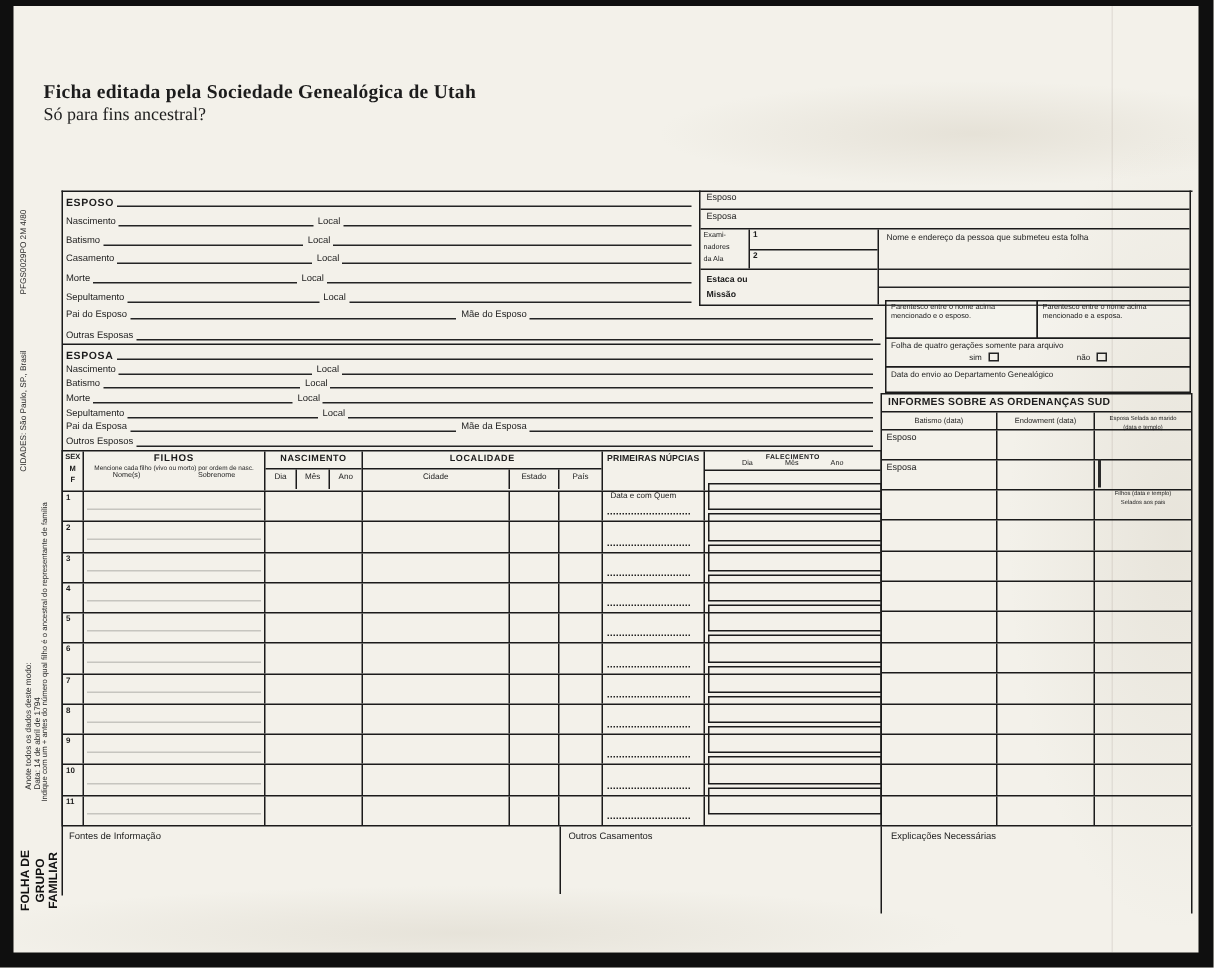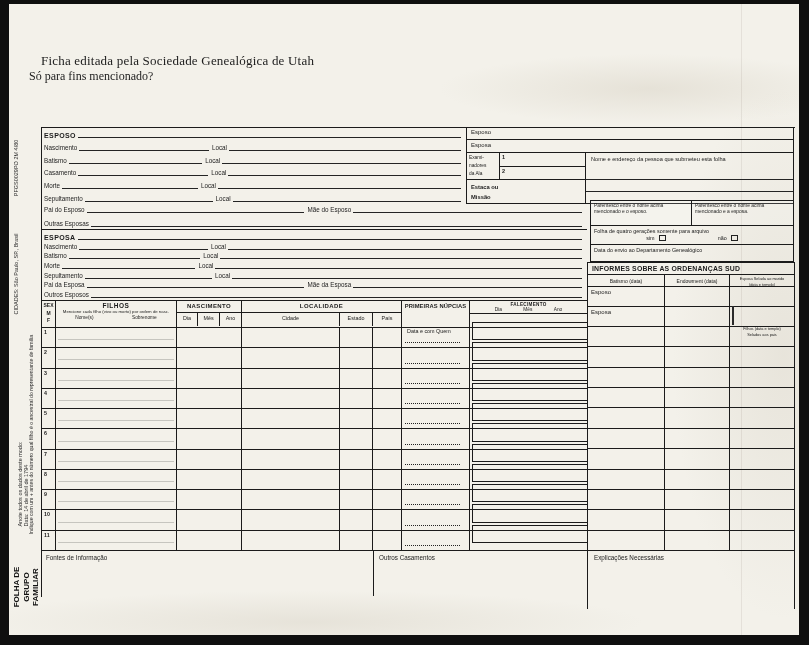--- a/index.html
+++ b/index.html
@@ -4,21 +4,21 @@
 <style>
   *{margin:0;padding:0;box-sizing:border-box}
   html,body{width:809px;height:645px;overflow:hidden}
   body{background:#0f0f0f;position:relative;font-family:"Liberation Sans",sans-serif;color:#1c1c1c}
   #paper{position:absolute;left:9px;top:4px;width:790px;height:631px;background:#f3f1ea;overflow:hidden;
     background-image:
       radial-gradient(ellipse 300px 50px at 640px 85px, rgba(190,180,160,.25), transparent 70%),
       radial-gradient(ellipse 160px 380px at 775px 350px, rgba(180,170,150,.18), transparent 70%),
       radial-gradient(ellipse 480px 45px at 300px 618px, rgba(180,170,150,.2), transparent 70%);}
   .crease{position:absolute;left:732px;top:0;bottom:0;width:1px;background:rgba(120,110,95,.12)}
-  #title{position:absolute;left:32px;top:49px;font-family:"Liberation Serif",serif;font-weight:normal;font-size:13px;letter-spacing:.2px}
+  #title{position:absolute;left:20px;top:49px;font-family:"Liberation Serif",serif;font-weight:bold;font-size:13px;letter-spacing:.2px}
   #subtitle{position:absolute;left:20px;top:65px;font-family:"Liberation Serif",serif;font-size:12px}
   
   .vt{position:absolute;transform:rotate(-90deg);font-size:5.5px;white-space:nowrap;color:#2a2a2a}
   .vt div{white-space:nowrap}
   #v-folha{font-weight:bold;font-size:8px;line-height:1.2;text-align:center;color:#111}
   
   .hline,.vline{position:absolute}
   .hline{border-top:1px solid #1b1b1b}
   .vline{border-left:1px solid #1b1b1b}
   
@@ -99,21 +99,21 @@
   #explic{position:absolute;left:578px;top:547px;width:208px;height:58px;border-left:1px solid #1b1b1b;border-right:1px solid #1b1b1b;font-size:6.3px;padding:3px 0 0 6px}
   i{font-style:normal}
 </style>
 </head>
 <body>
 
 <div id="paper">
   <div class="crease"></div>
 
   <div id="title">Ficha editada pela Sociedade Genealógica de Utah</div>
-  <div id="subtitle">Só para fins mencionado?</div>
+  <div id="subtitle">Só para fins ancestral?</div>
 
   <div class="vt" style="left:-39px;top:159px;width:96px;height:10px;text-align:center">PFGS0029PO  2M  4/80</div>
   <div class="vt" style="left:-39px;top:265px;width:96px;height:10px;text-align:center">CIDADES: São Paulo, SP., Brasil</div>
   <div class="vt" style="left:-56px;top:446px;width:140px;height:13px">
     <div>Anote todos os dados deste modo:</div>
     <div>Data: 14 de abril de 1794</div>
   </div>
   <div class="vt" style="left:-130px;top:374px;width:305px;height:8px;font-size:5.2px">Indique com um + antes do número qual filho é o ancestral do representante de família</div>
   <div class="vt" id="v-folha" style="left:-22px;top:568px;width:80px;height:30px">
     <div>FOLHA DE</div>

